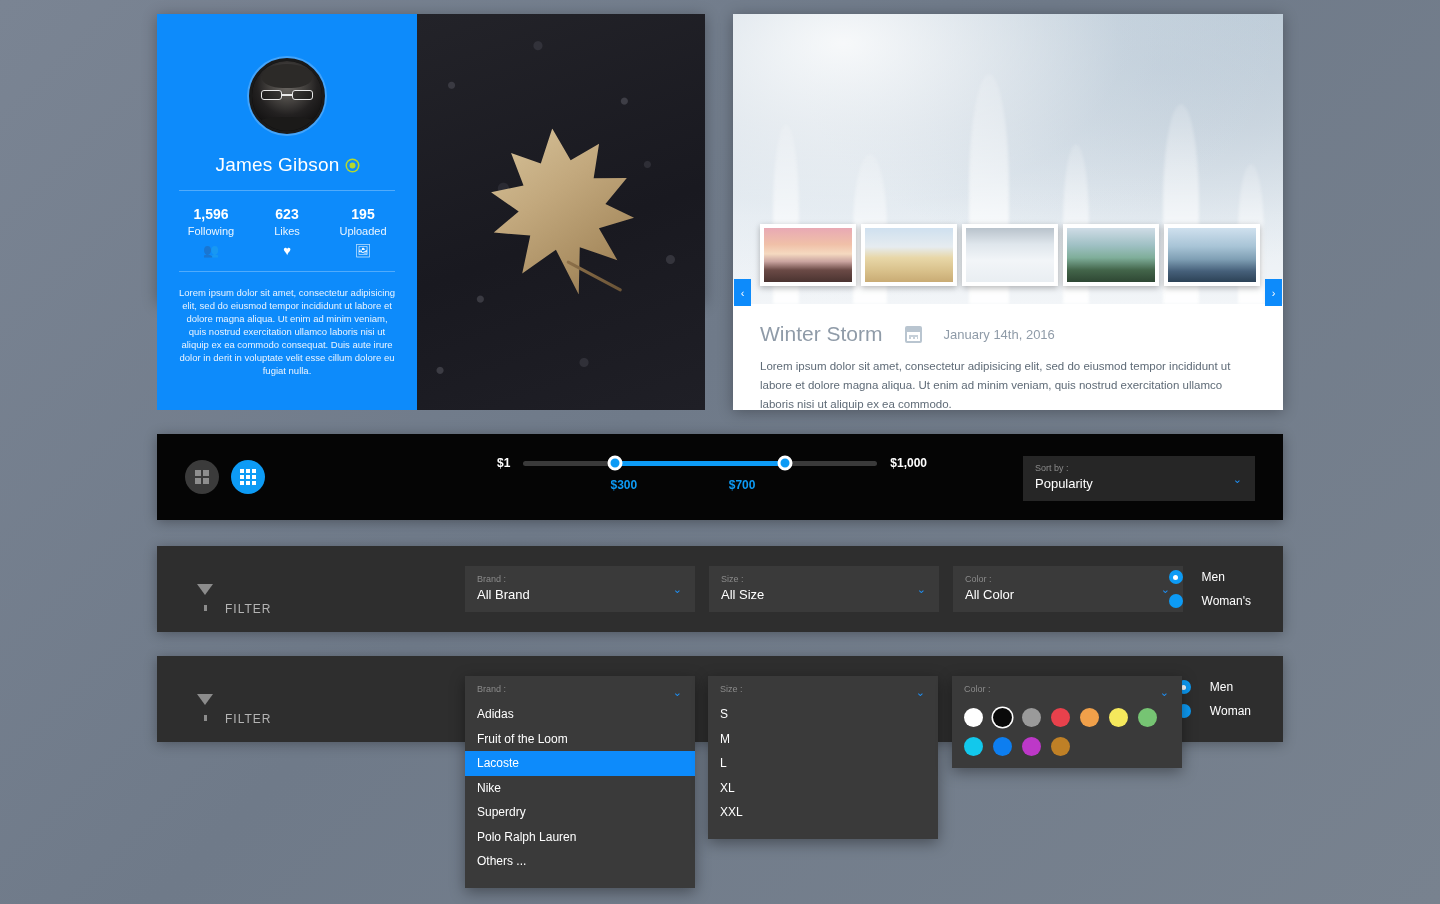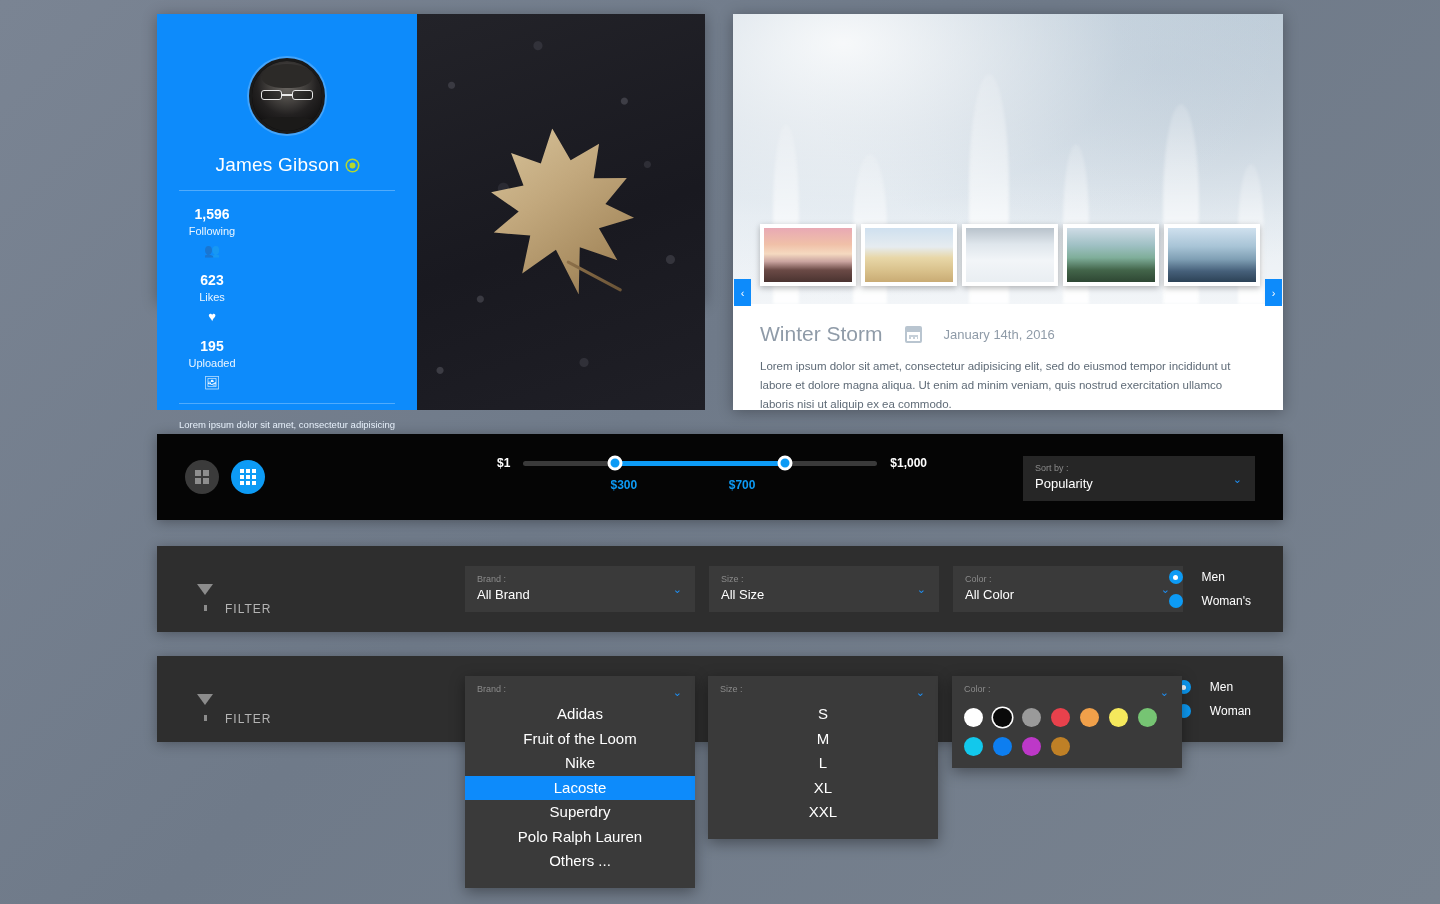--- a/index.html
+++ b/index.html
@@ -87,21 +87,20 @@
   .verified {
     width: 11px; height: 11px; border-radius: 50%;
     background: #b4d82e;
     box-shadow: inset 0 0 0 2.5px #0d8bfb, 0 0 0 1.5px #b4d82e;
   }
 
   .stats {
     display: flex; justify-content: center; gap: 12px;
     padding: 14px 0 12px;
     border-bottom: 1px solid rgba(255,255,255,0.28);
-    flex-direction: column;
   }
   .stat { width: 66px; }
   .stat-num { font-size: 14px; color: #fff; font-weight: 700; line-height: 18px; }
   .stat-label { font-size: 11px; color: #eaf5ff; line-height: 16px; }
   .stat-ico { margin-top: 4px; height: 16px; color: #fff; font-size: 13px; line-height: 16px; }
 
   .bio {
     margin-top: 14px;
     font-size: 9.5px; line-height: 13px;
     color: #eaf4ff; text-align: center;
@@ -361,21 +360,21 @@
     position: absolute;
     background: #3a3a3a;
     box-shadow: 0 4px 14px rgba(0,0,0,0.38);
     z-index: 8;
   }
   .dd-head { padding: 7px 12px 0; position: relative; height: 26px; }
   .dd-head .sel-label { font-size: 9px; color: #8b8b8b; }
   .dd-head .chev { top: 16px; }
   .dd-item {
     padding: 0 12px; height: 24.5px; line-height: 24.5px;
-    font-size: 15px; color: #fff; cursor: pointer; text-align: center;
+    font-size: 12px; color: #fff; cursor: pointer;
   }
   .dd-item.sel-on { background: #0d8bfb; }
 
   .dd-brand { left: 465px; top: 676px; width: 230px; padding-bottom: 14px; }
   .dd-brand .dd-item { height: 24.5px; line-height: 24.5px; }
   .dd-size  { left: 708px; top: 676px; width: 230px; padding-bottom: 14px; }
   .dd-color { left: 952px; top: 676px; width: 230px; padding-bottom: 12px; }
 
   .swatch-grid {
     display: flex; flex-wrap: wrap; gap: 10px;
@@ -570,22 +569,22 @@
   </div>
 </div>
 
 <div class="dd dd-brand">
   <div class="dd-head">
     <div class="sel-label">Brand :</div>
     <div class="chev">⌄</div>
   </div>
   <div class="dd-item">Adidas</div>
   <div class="dd-item">Fruit of the Loom</div>
+  <div class="dd-item sel-on">Lacoste</div>
   <div class="dd-item">Nike</div>
-  <div class="dd-item sel-on">Lacoste</div>
   <div class="dd-item">Superdry</div>
   <div class="dd-item">Polo Ralph Lauren</div>
   <div class="dd-item">Others ...</div>
 </div>
 
 <div class="dd dd-size">
   <div class="dd-head">
     <div class="sel-label">Size :</div>
     <div class="chev">⌄</div>
   </div>

